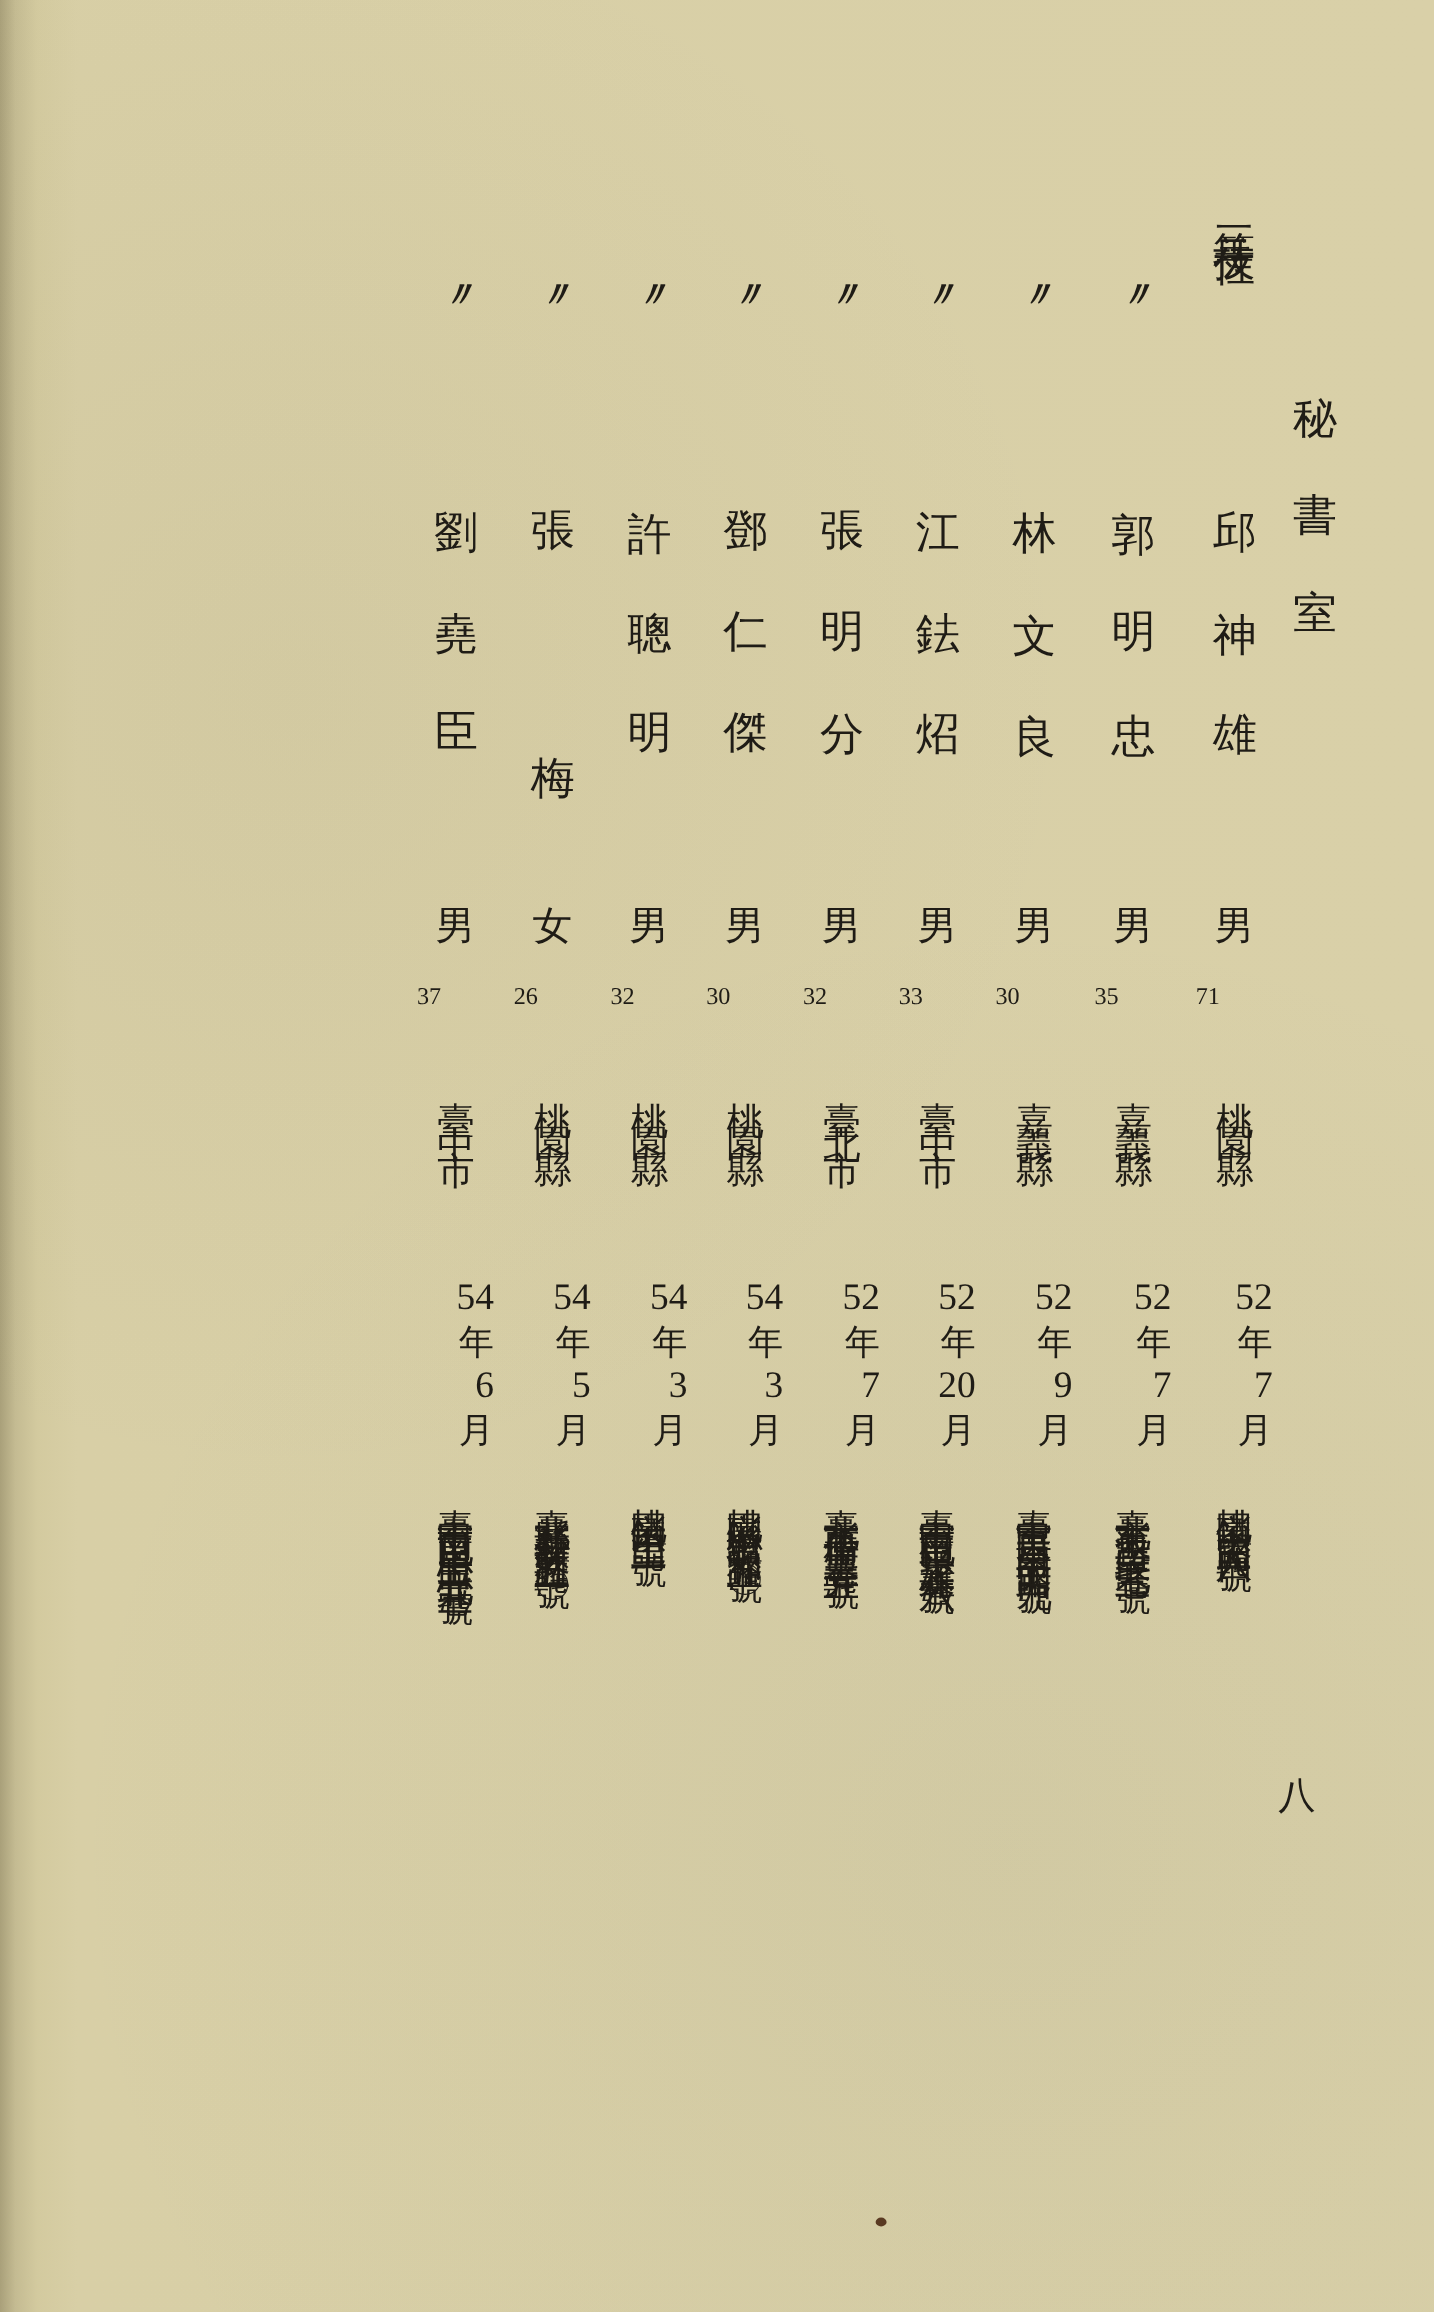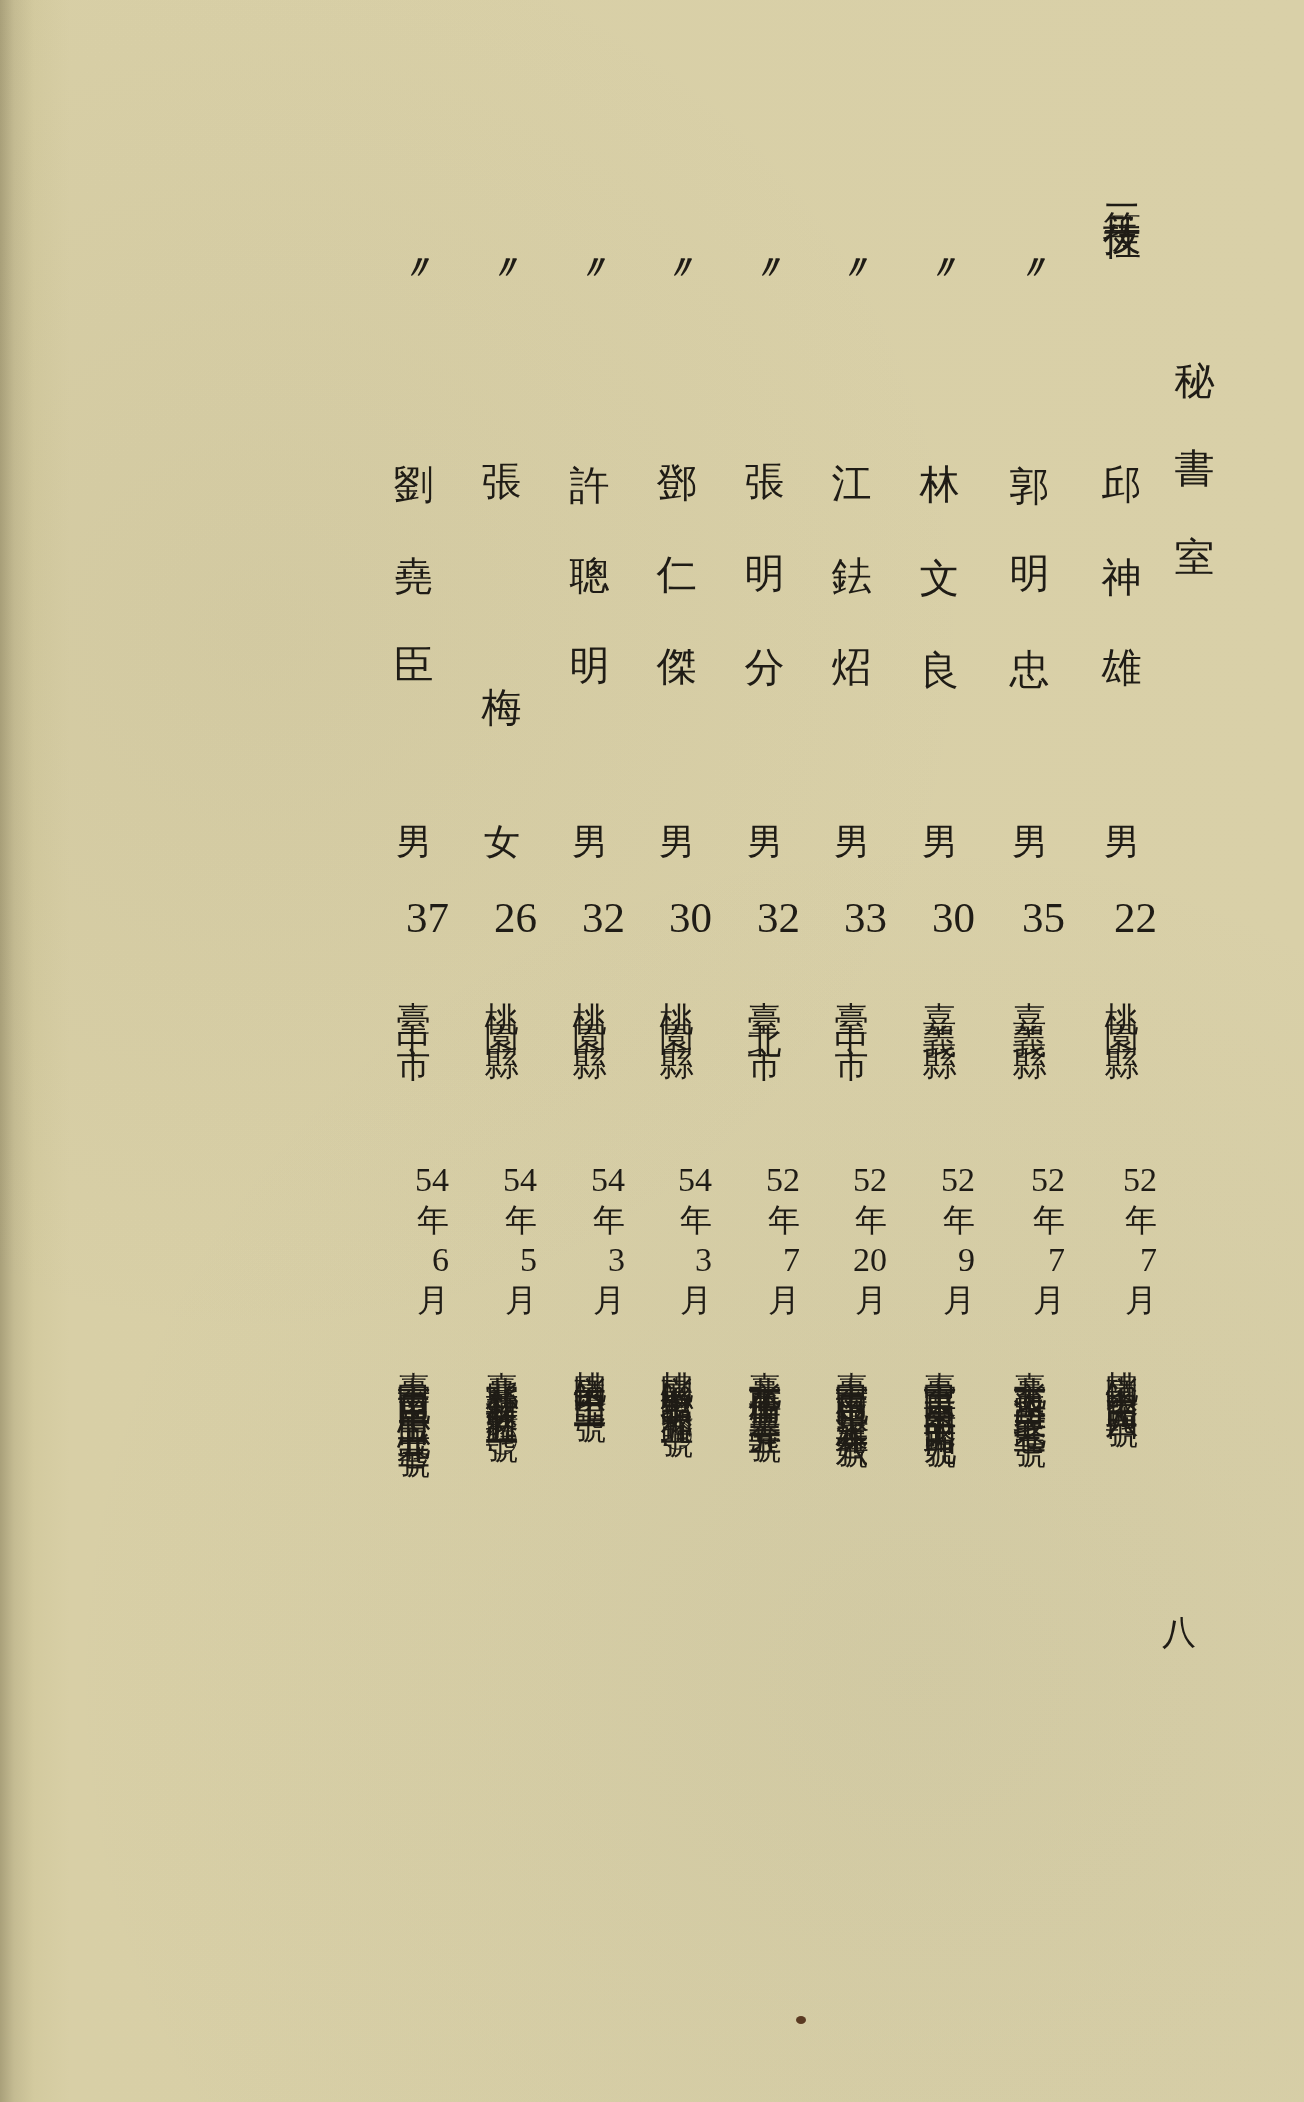--- a/index.html
+++ b/index.html
@@ -10,21 +10,21 @@
     font-family:"DejaVu Serif","Liberation Serif",serif;color:#1f1c16;}
   .grain{position:absolute;inset:0;pointer-events:none;
     background:
       radial-gradient(circle at 20% 30%,rgba(120,110,80,.06),transparent 40%),
       radial-gradient(circle at 70% 80%,rgba(90,100,90,.06),transparent 45%);}
   .title{position:absolute;left:1165px;top:330px;font-size:40px;letter-spacing:86px;writing-mode:vertical-rl;text-orientation:upright;line-height:60px;}
   .rank{position:absolute;left:1094px;top:175px;font-size:38px;letter-spacing:6px;writing-mode:vertical-rl;text-orientation:upright;line-height:56px;}
   .ditto{position:absolute;top:245px;font-size:34px;font-style:italic;font-weight:bold;width:60px;margin-left:-30px;text-align:center;letter-spacing:-6px;}
   .name{position:absolute;top:432px;font-size:40px;writing-mode:vertical-rl;text-orientation:upright;letter-spacing:92px;line-height:60px;width:60px;margin-left:-30px;}
   .sex{position:absolute;top:818px;font-size:36px;width:60px;margin-left:-30px;text-align:center;}
-  .age{position:absolute;top:893px;font-size:43px;font-family:"Liberation Serif",serif;width:70px;margin-left:-35px;text-align:right;}
+  .age{position:absolute;top:893px;font-size:22px;font-family:"Liberation Serif",serif;width:70px;margin-left:-35px;text-align:left;}
   .origin{position:absolute;top:975px;font-size:34px;writing-mode:vertical-rl;text-orientation:upright;letter-spacing:22px;line-height:60px;width:60px;margin-left:-30px;}
   .date{position:absolute;top:1160px;width:70px;margin-left:-35px;text-align:right;font-size:32px;line-height:40px;}
   .date .num{font-family:"Liberation Serif",serif;font-size:34px;}
   .addr{position:absolute;top:1345px;font-size:33px;writing-mode:vertical-rl;text-orientation:upright;letter-spacing:5px;line-height:60px;width:60px;margin-left:-30px;}
   .pageno{position:absolute;left:1162px;top:1610px;font-size:34px;}
   .spot{position:absolute;left:796px;top:2016px;width:10px;height:8px;border-radius:50%;background:#5a3a22;}
 </style>
 </head>
 <body>
 
@@ -39,21 +39,21 @@
   <div class="ditto" style="left:852px">〃</div>
   <div class="ditto" style="left:765px">〃</div>
   <div class="ditto" style="left:677px">〃</div>
   <div class="ditto" style="left:590px">〃</div>
   <div class="ditto" style="left:502px">〃</div>
   <div class="ditto" style="left:414px">〃</div>
 
   <div>
     <div class="name" style="left:1122px">邱神雄</div>
     <div class="sex" style="left:1122px">男</div>
-    <div class="age" style="left:1122px">22</div>
+    <div class="age" style="left:1122px">71</div>
     <div class="origin" style="left:1122px">桃園縣</div>
     <div class="date" style="left:1122px">
       <div class="num">52</div>
       <div>年</div>
       <div class="num">7</div>
       <div>月</div>
     </div>
     <div class="addr" style="left:1122px">桃園鎮中山路三八四號</div>
   </div>
 

